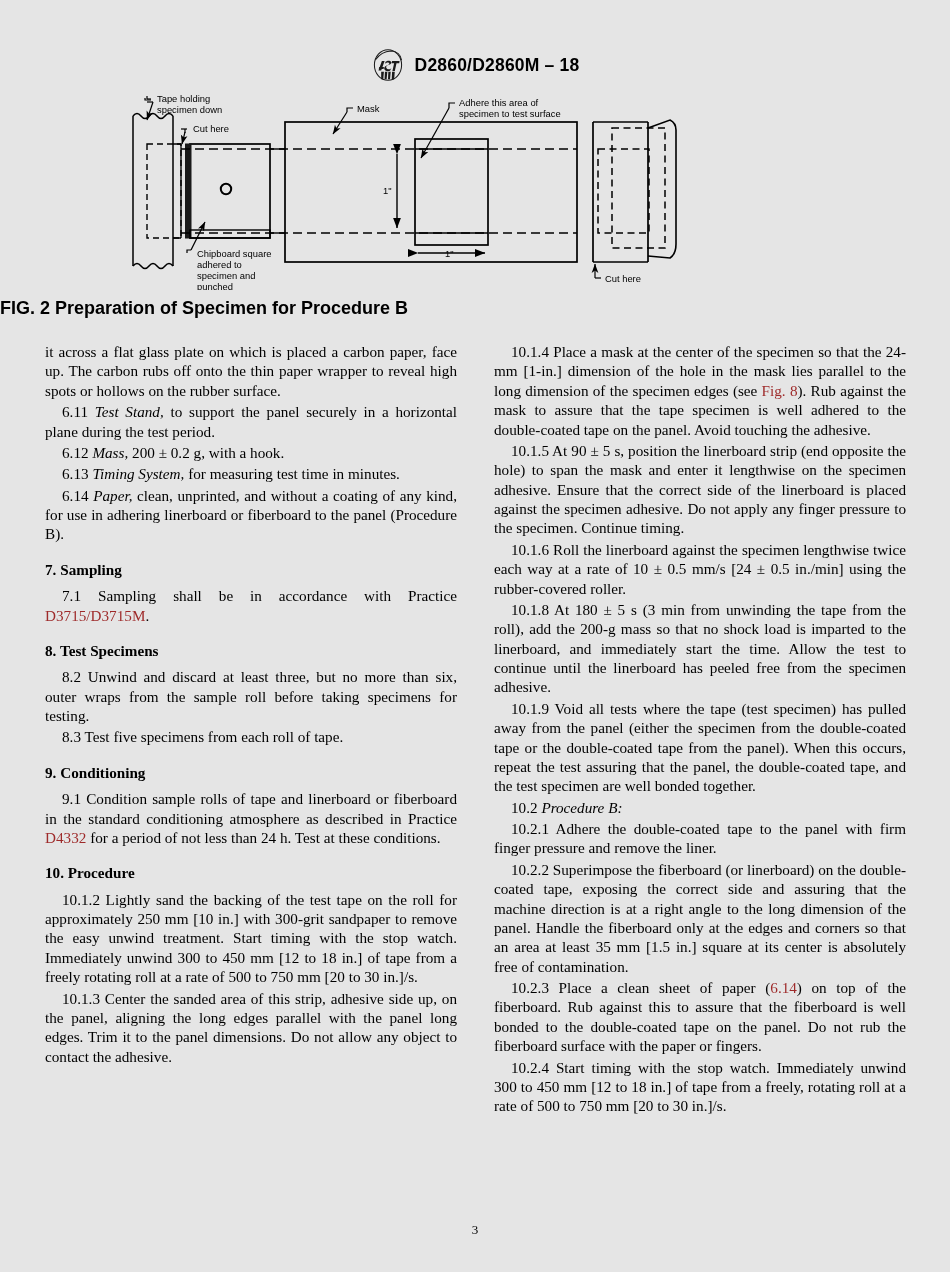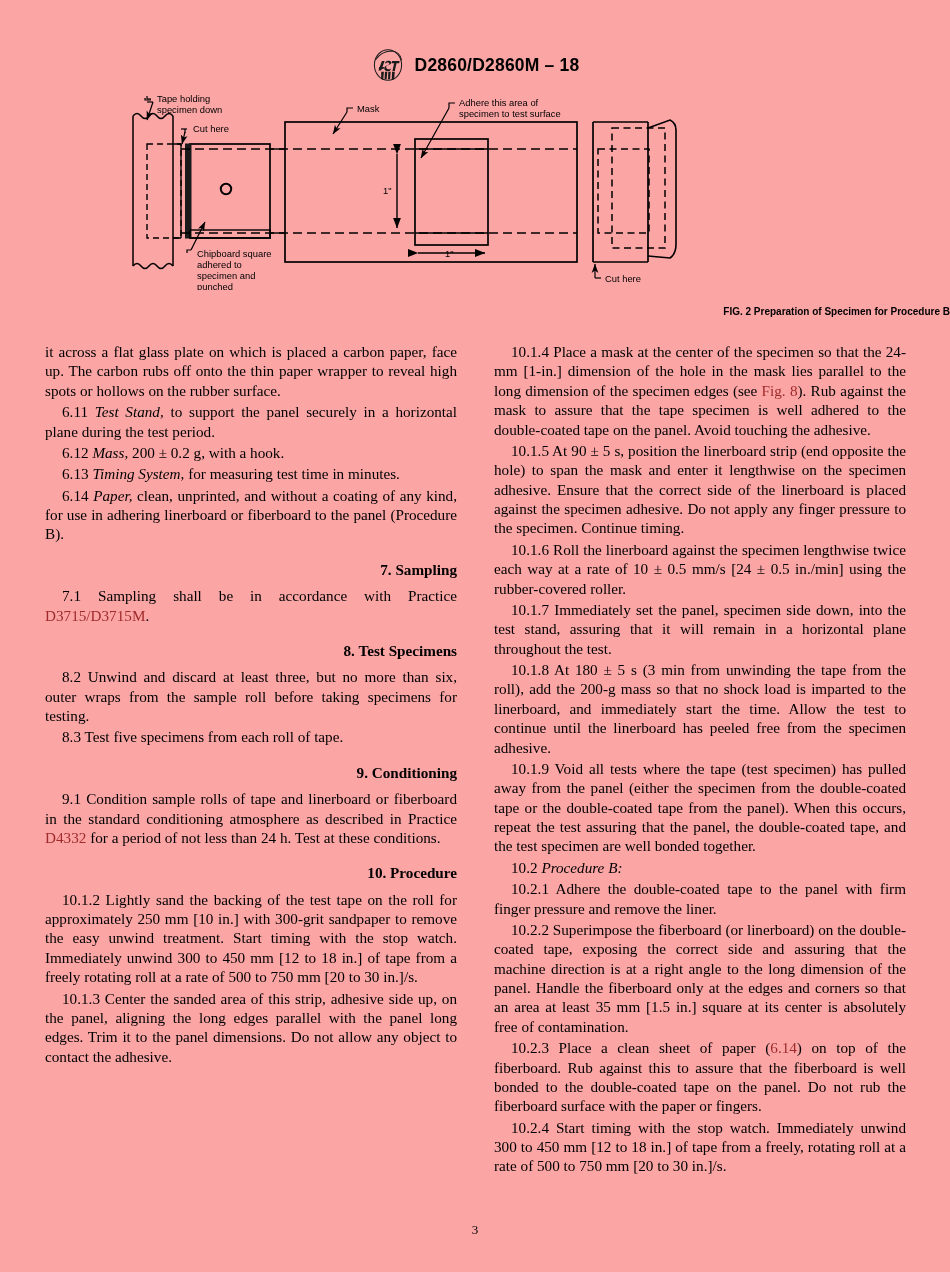--- a/index.html
+++ b/index.html
@@ -4,21 +4,21 @@
 <style>
   html, body {
     margin: 0;
     padding: 0;
     background: #ffffff;
   }
   .page {
     position: relative;
     width: 950px;
     height: 1272px;
-    background: #fca5a5;
+    background: #e5e5e5;
     font-family: "Liberation Serif", serif;
     color: #000000;
     overflow: hidden;
   }
 
   
   .header {
     position: absolute;
     top: 48px;
     left: 0;
@@ -47,25 +47,25 @@
     top: 92px;
     left: 0;
     width: 950px;
   }
   .figure-svg-wrap {
     width: 810px;
     display: flex;
     justify-content: center;
   }
   .fig-caption {
-    margin-top: 16px;
-    text-align: right;
+    margin-top: 8px;
+    text-align: left;
     font-family: "Liberation Sans", sans-serif;
     font-weight: bold;
-    font-size: 10px;
+    font-size: 18px;
   }
 
   
   .columns {
     position: absolute;
     top: 342px;
     left: 45px;
     width: 862px;
     display: flex;
     gap: 37px;
@@ -89,21 +89,20 @@
     text-indent: 17px;
   }
   p.para + p.para {
     margin-top: 2px;
   }
   .sec-head {
     margin: 0;
     font-size: 15.2px;
     font-weight: bold;
     line-height: 1.275;
-    text-align: right;
   }
   .sec-head.spaced {
     margin-top: 16px;
     margin-bottom: 7px;
   }
   .tight-follow {
     margin-top: 2px !important;
   }
   .it {
     font-style: italic;
@@ -334,23 +333,20 @@
       </p>
 
       <p class="para indented">
         <span>10.1.5</span><span> At 90 ± 5 s, position the linerboard strip (end opposite the hole) to span the mask and enter it lengthwise on the specimen adhesive. Ensure that the correct side of the linerboard is placed against the specimen adhesive. Do not apply any finger pressure to the specimen. Continue timing.</span>
       </p>
 
       <p class="para indented">
         <span>10.1.6</span><span> Roll the linerboard against the specimen lengthwise twice each way at a rate of 10 ± 0.5 mm/s [24 ± 0.5 in./min] using the rubber-covered roller.</span>
       </p>
 
-      <p class="para indented">
-        <span>10.1.7</span><span> Immediately set the panel, specimen side down, into the test stand, assuring that it will remain in a horizontal plane throughout the test.</span>
-      </p>
 
       <p class="para indented">
         <span>10.1.8</span><span> At 180 ± 5 s (3 min from unwinding the tape from the roll), add the 200-g mass so that no shock load is imparted to the linerboard, and immediately start the time. Allow the test to continue until the linerboard has peeled free from the specimen adhesive.</span>
       </p>
 
       <p class="para indented">
         <span>10.1.9</span><span> Void all tests where the tape (test specimen) has pulled away from the panel (either the specimen from the double-coated tape or the double-coated tape from the panel). When this occurs, repeat the test assuring that the panel, the double-coated tape, and the test specimen are well bonded together.</span>
       </p>
 
       <p class="para indented">

